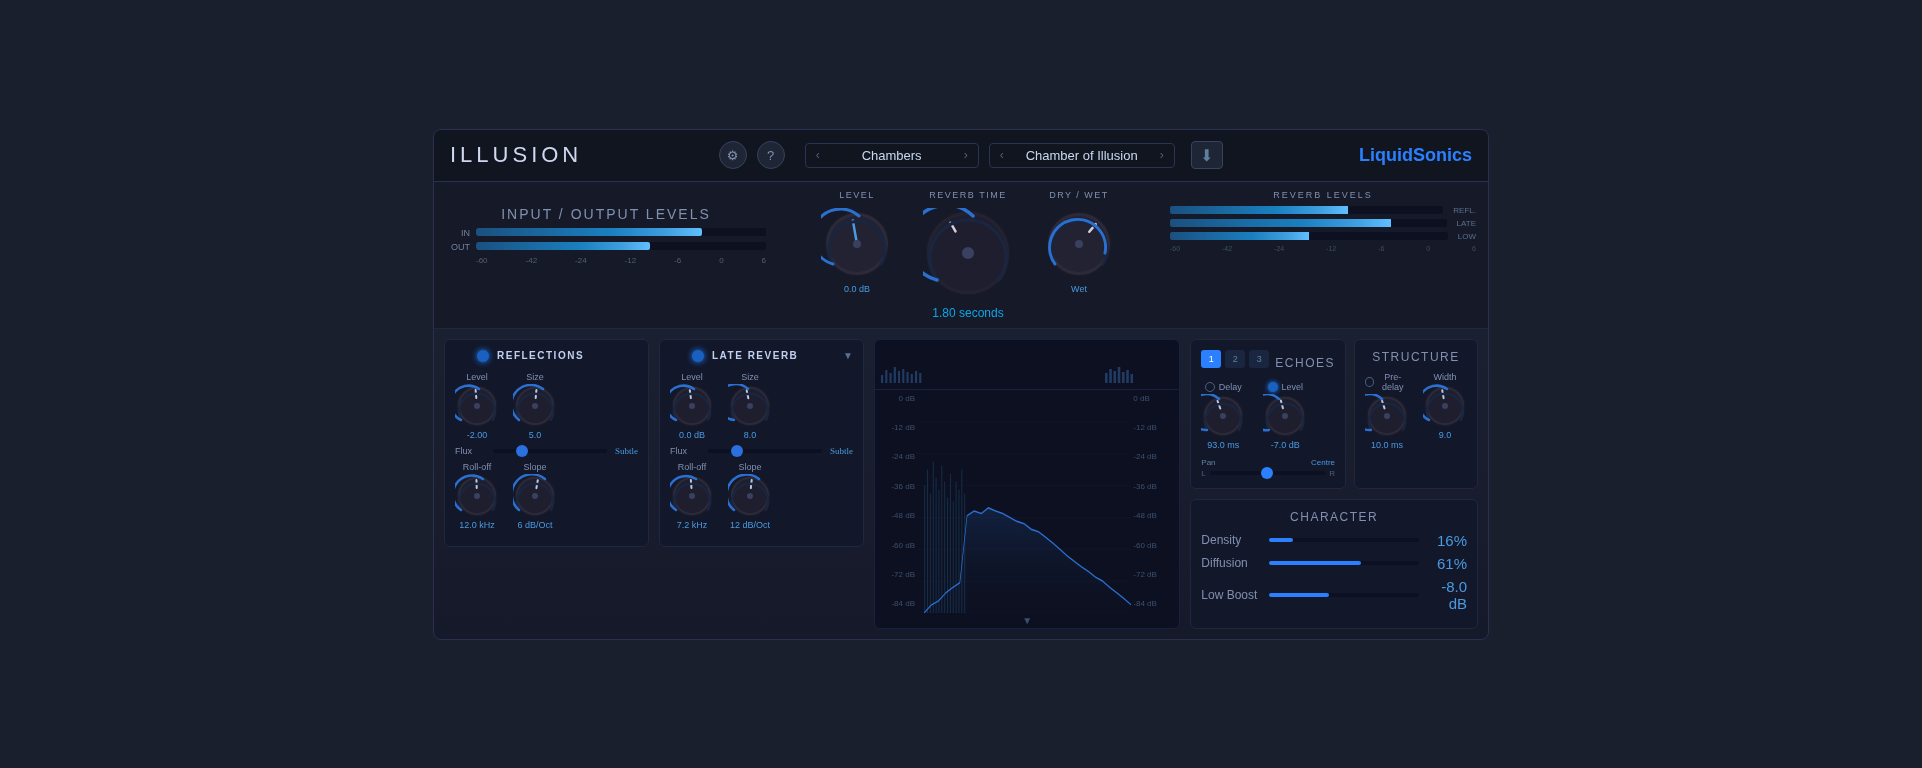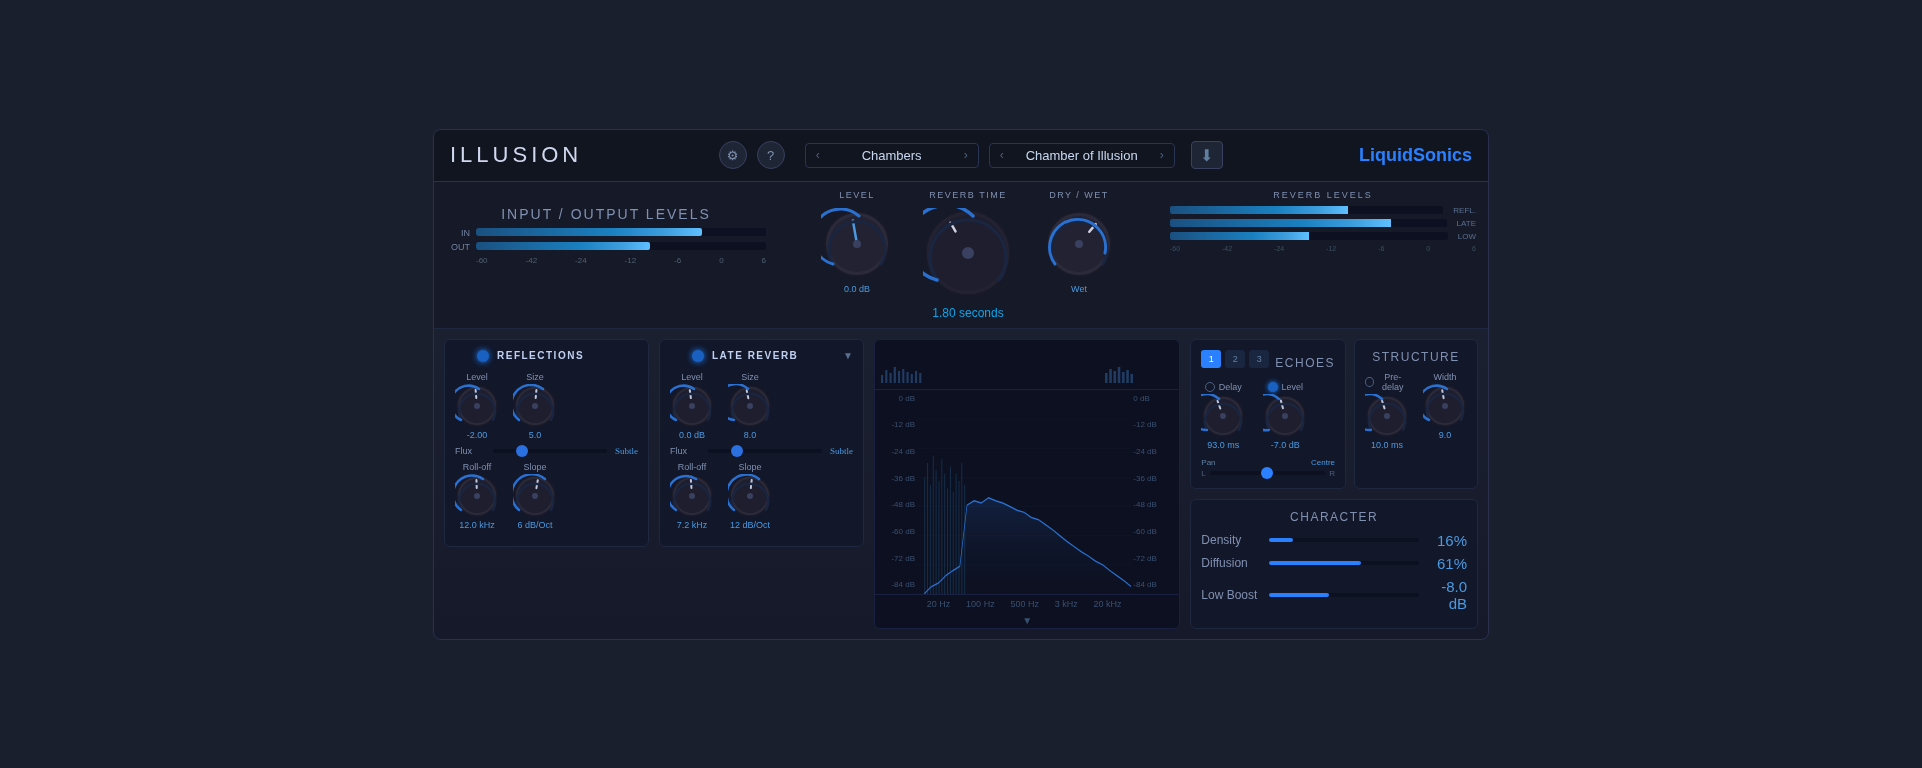--- a/index.html
+++ b/index.html
@@ -864,27 +864,20 @@
           <span class="spec-label">-12 dB</span>
           <span class="spec-label">-24 dB</span>
           <span class="spec-label">-36 dB</span>
           <span class="spec-label">-48 dB</span>
           <span class="spec-label">-60 dB</span>
           <span class="spec-label">-72 dB</span>
           <span class="spec-label">-84 dB</span>
         </div>
       </div>
 
-      <div style="display:flex; justify-content:space-around; padding:4px 50px 4px 44px; border-top:1px solid #1a2040; font-size:9px; color:#3a5070;">
-        <span>20 Hz</span>
-        <span>100 Hz</span>
-        <span>500 Hz</span>
-        <span>3 kHz</span>
-        <span>20 kHz</span>
-      </div>
       <div class="down-arrow">▼</div>
     </div>
 
     <div class="right-panel">
 
       <div class="echoes-structure">
 
         <div class="echoes-panel">
           <div style="display:flex; align-items:center; gap:6px; margin-bottom:6px;">
             <div class="echo-tabs" style="display:flex;gap:4px;margin-right:auto;">

